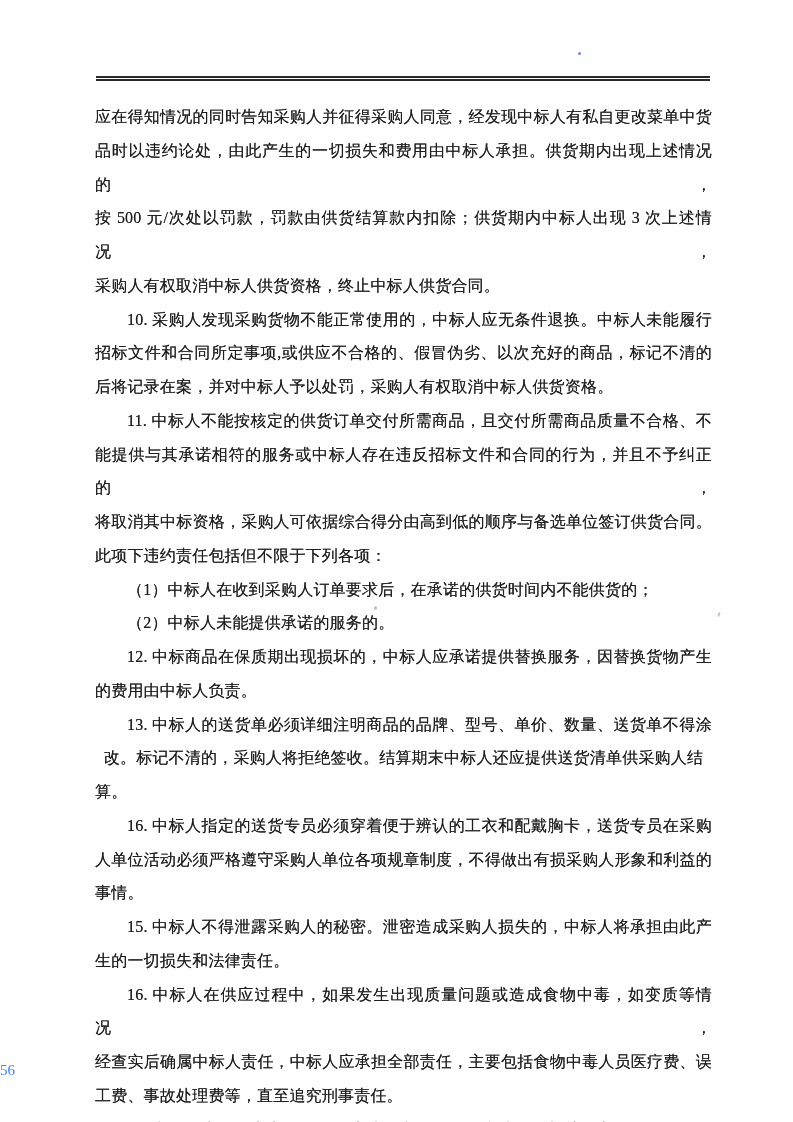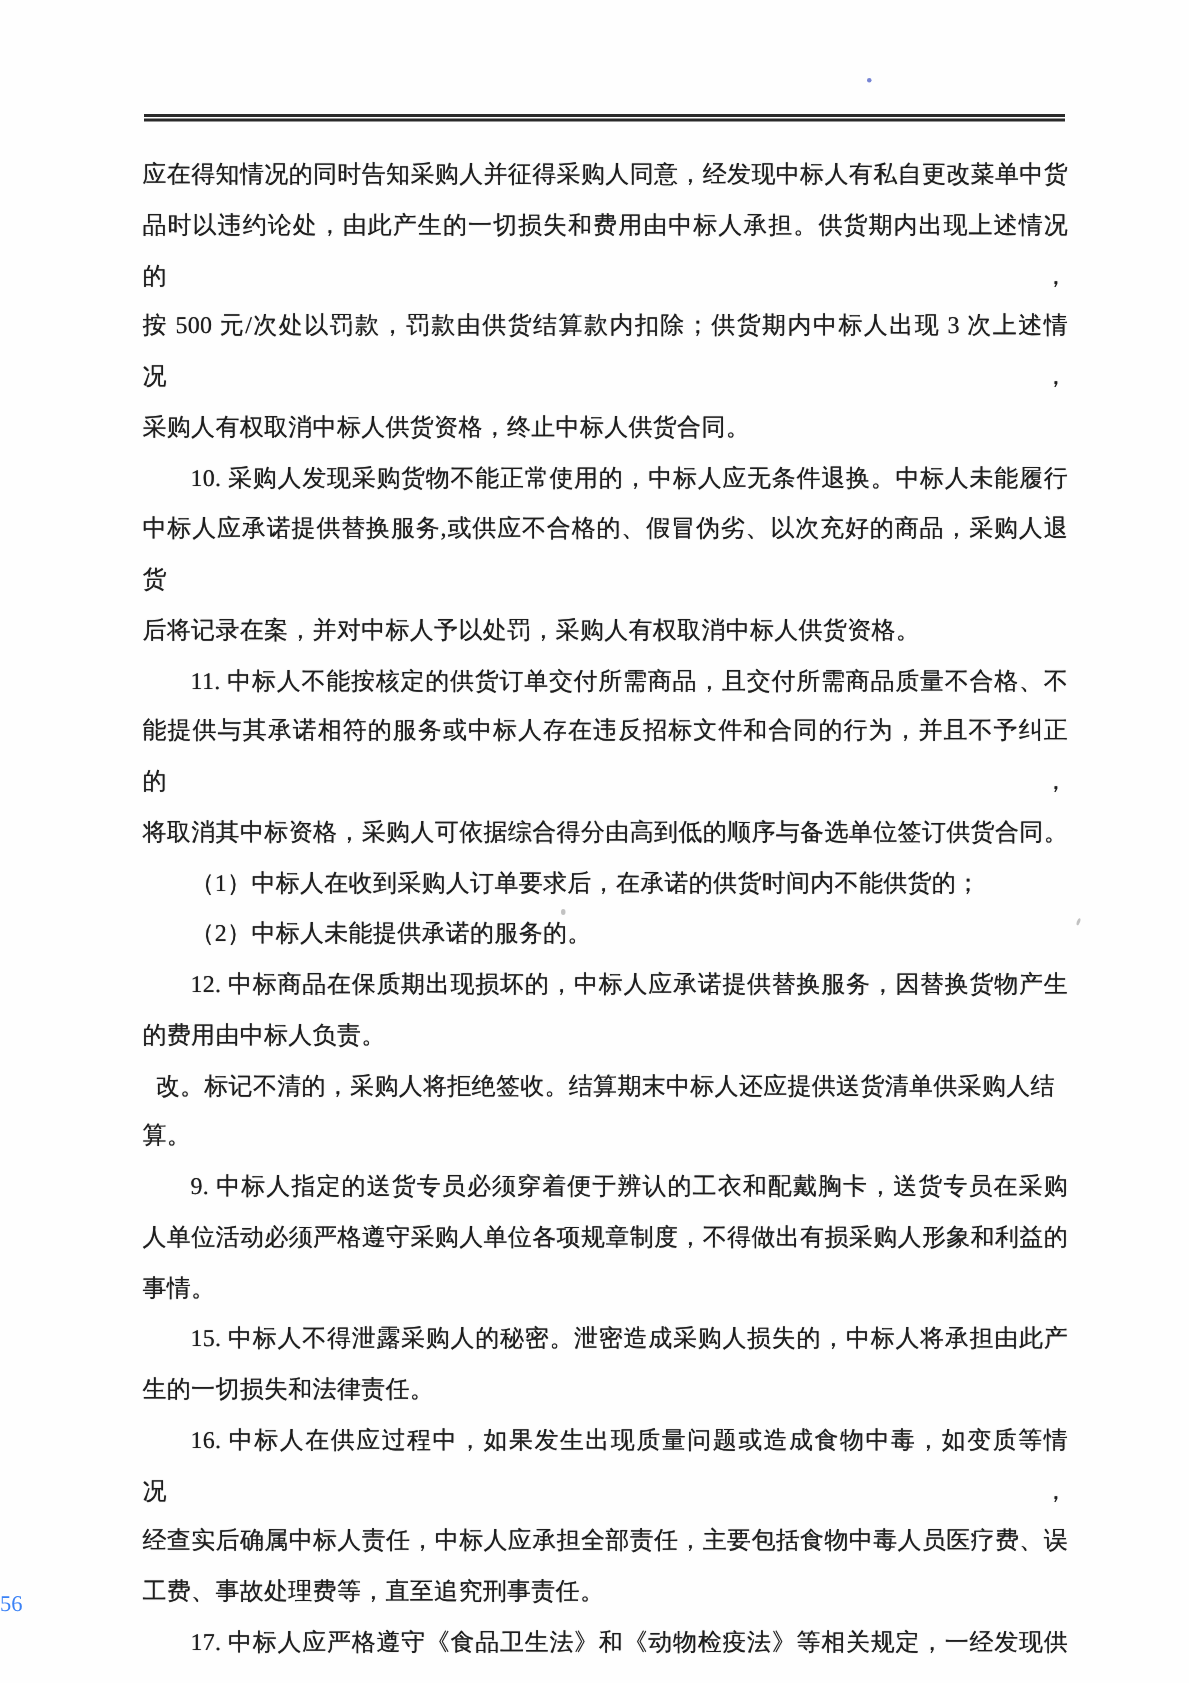--- a/index.html
+++ b/index.html
@@ -95,43 +95,45 @@
 
   <div class="doc-body">
       <div class="para">
         <div class="line">应在得知情况的同时告知采购人并征得采购人同意，经发现中标人有私自更改菜单中货</div>
         <div class="line">品时以违约论处，由此产生的一切损失和费用由中标人承担。供货期内出现上述情况的，</div>
         <div class="line">按 500 元/次处以罚款，罚款由供货结算款内扣除；供货期内中标人出现 3 次上述情况，</div>
         <div class="line line-end">采购人有权取消中标人供货资格，终止中标人供货合同。</div>
       </div>
       <div class="para">
         <div class="line line-indent">10. 采购人发现采购货物不能正常使用的，中标人应无条件退换。中标人未能履行</div>
-        <div class="line">中标人应承诺提供替换服务,或供应不合格的、假冒伪劣、以次充好的商品，采购人退货</div>
+        <div class="line">招标文件和合同所定事项,或供应不合格的、假冒伪劣、以次充好的商品，标记不清的</div>
         <div class="line line-end">后将记录在案，并对中标人予以处罚，采购人有权取消中标人供货资格。</div>
       </div>
       <div class="para">
         <div class="line line-indent">11. 中标人不能按核定的供货订单交付所需商品，且交付所需商品质量不合格、不</div>
         <div class="line">能提供与其承诺相符的服务或中标人存在违反招标文件和合同的行为，并且不予纠正的，</div>
         <div class="line">将取消其中标资格，采购人可依据综合得分由高到低的顺序与备选单位签订供货合同。</div>
+        <div class="line line-end">此项下违约责任包括但不限于下列各项：</div>
       </div>
       <div class="para">
         <div class="line line-end line-indent">（1）中标人在收到采购人订单要求后，在承诺的供货时间内不能供货的；</div>
       </div>
       <div class="para">
         <div class="line line-end line-indent">（2）中标人未能提供承诺的服务的。</div>
       </div>
       <div class="para">
         <div class="line line-indent">12. 中标商品在保质期出现损坏的，中标人应承诺提供替换服务，因替换货物产生</div>
         <div class="line line-end">的费用由中标人负责。</div>
       </div>
       <div class="para">
+        <div class="line line-indent">13. 中标人的送货单必须详细注明商品的品牌、型号、单价、数量、送货单不得涂</div>
         <div class="line line-end">改。标记不清的，采购人将拒绝签收。结算期末中标人还应提供送货清单供采购人结算。</div>
       </div>
       <div class="para">
-        <div class="line line-indent">9. 中标人指定的送货专员必须穿着便于辨认的工衣和配戴胸卡，送货专员在采购</div>
+        <div class="line line-indent">16. 中标人指定的送货专员必须穿着便于辨认的工衣和配戴胸卡，送货专员在采购</div>
         <div class="line">人单位活动必须严格遵守采购人单位各项规章制度，不得做出有损采购人形象和利益的</div>
         <div class="line line-end">事情。</div>
       </div>
       <div class="para">
         <div class="line line-indent">15. 中标人不得泄露采购人的秘密。泄密造成采购人损失的，中标人将承担由此产</div>
         <div class="line line-end">生的一切损失和法律责任。</div>
       </div>
       <div class="para">
         <div class="line line-indent">16. 中标人在供应过程中，如果发生出现质量问题或造成食物中毒，如变质等情况，</div>
         <div class="line">经查实后确属中标人责任，中标人应承担全部责任，主要包括食物中毒人员医疗费、误</div>

